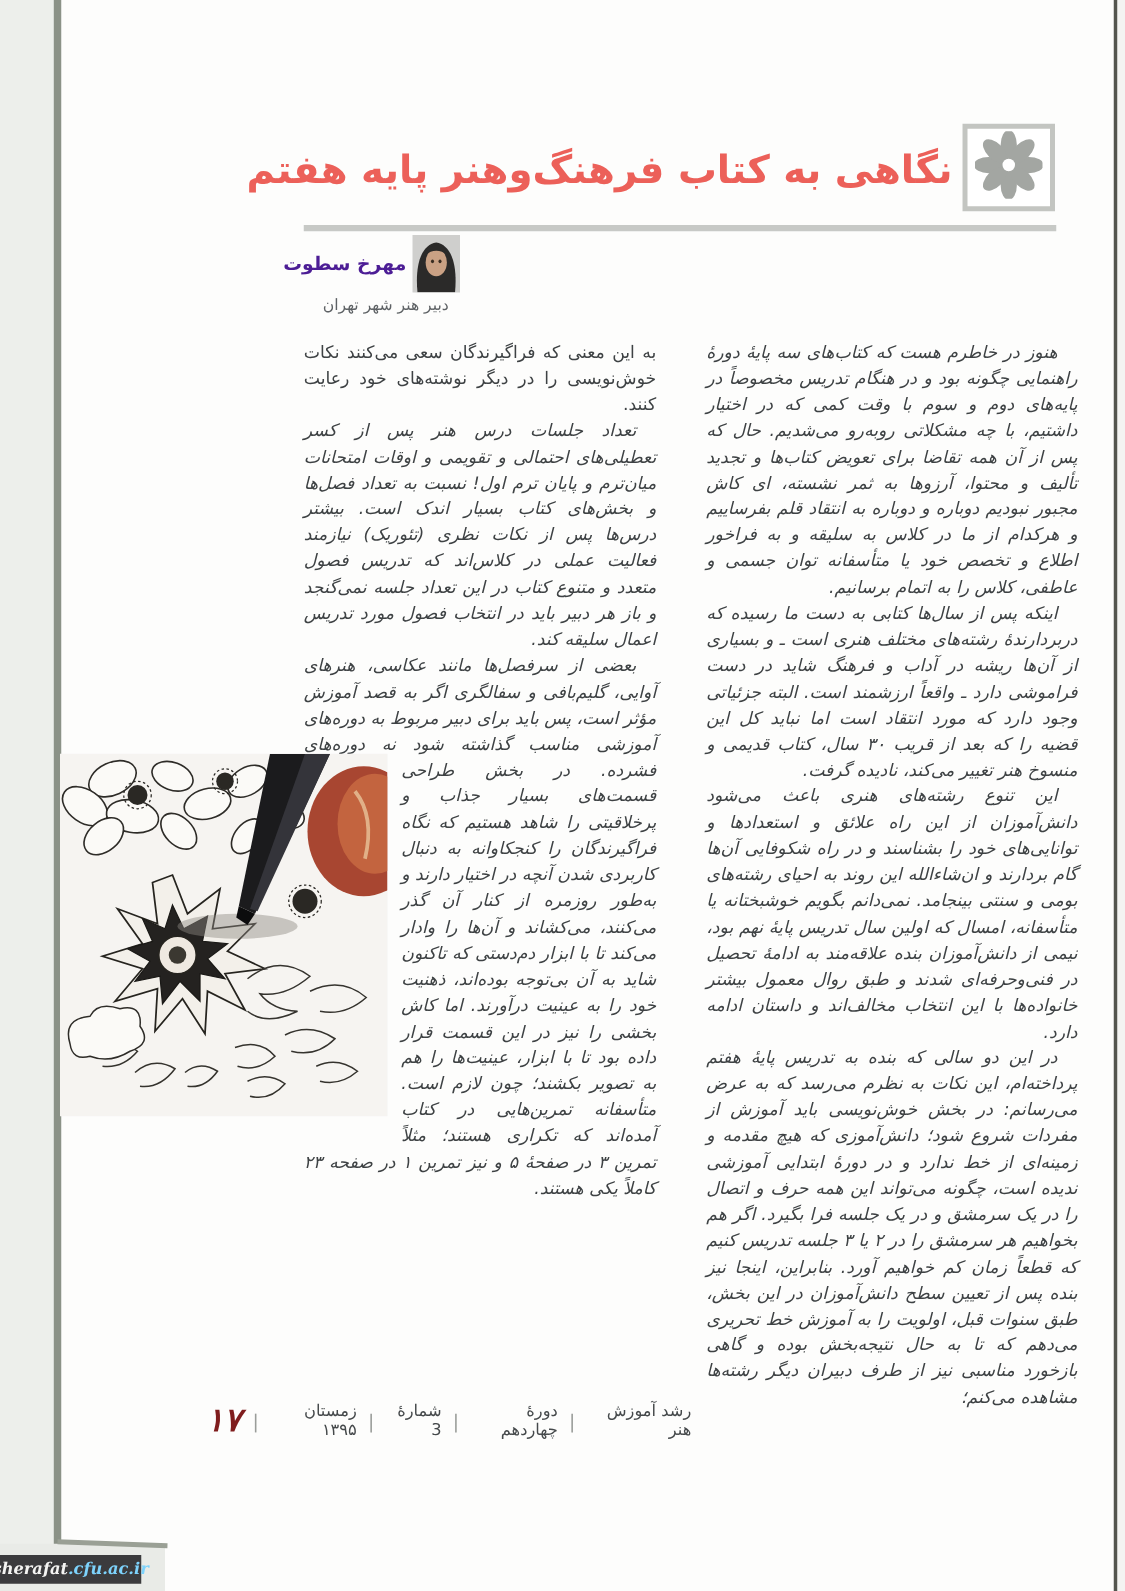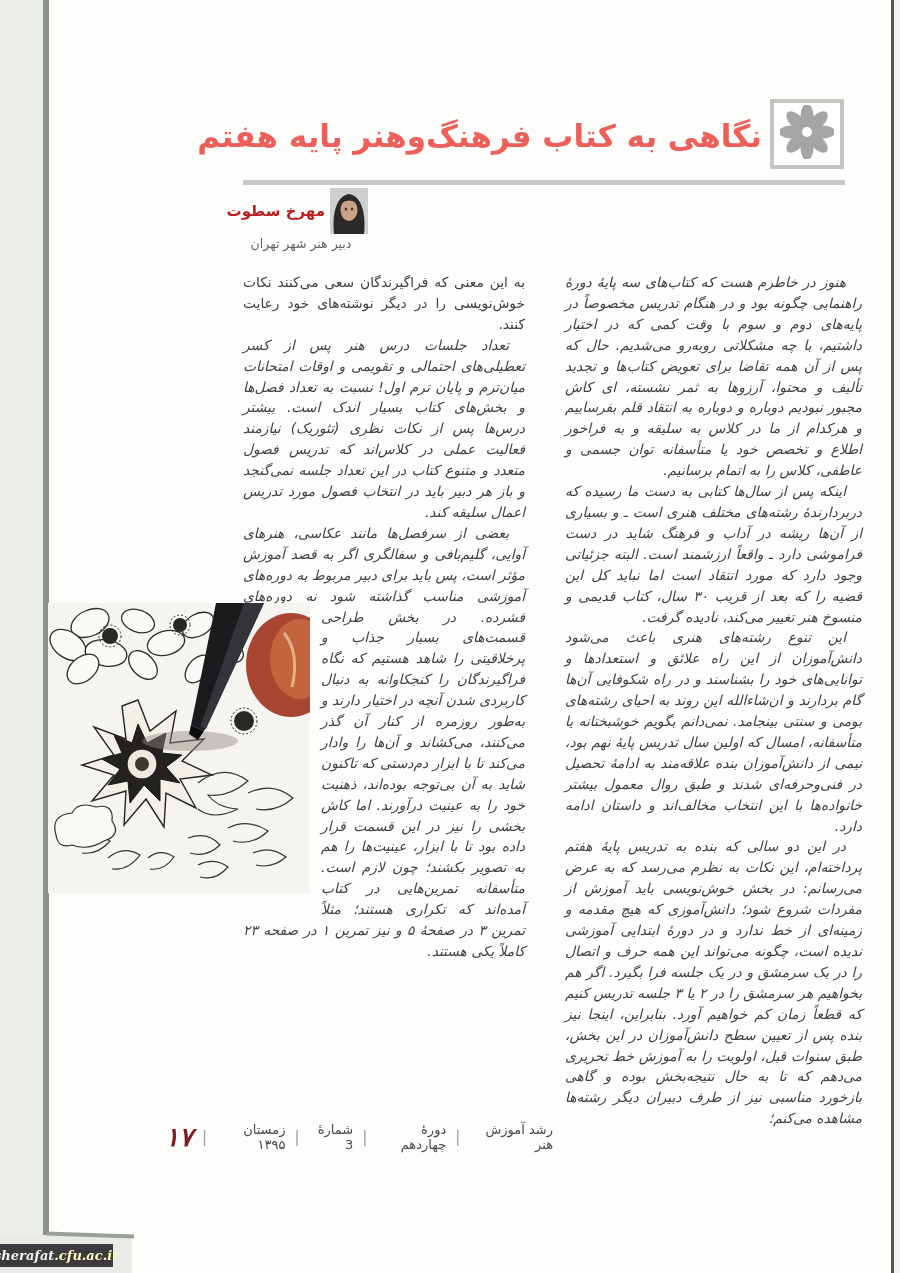--- a/index.html
+++ b/index.html
@@ -17,22 +17,22 @@
 
   
   .icon-box{left:770px;top:99px;width:74px;height:70px;border:4px solid #c3c5c1;
             background:#fff;display:flex;align-items:center;justify-content:center;box-sizing:border-box;}
   .page-title{right:138px;top:106px;width:530px;text-align:right;direction:rtl;
               font-size:31px;font-weight:bold;color:#ec6059;line-height:60px;white-space:nowrap;}
   .title-rule{left:243px;top:180px;width:602px;height:5px;background:#c7c9c6;}
 
   .avatar{left:330px;top:188px;width:38px;height:46px;overflow:hidden;background:#d8d8d6;}
   .author-name{left:233px;top:202px;width:92px;direction:rtl;text-align:center;
-               font-size:15px;font-weight:bold;color:#b91c1c;white-space:nowrap;}
-  .author-role{left:243px;top:236px;width:116px;direction:rtl;text-align:center;
+               font-size:15px;font-weight:bold;color:#4c1d95;white-space:nowrap;}
+  .author-role{left:243px;top:236px;width:116px;direction:rtl;text-align:right;
                font-size:12.5px;color:#5d6164;white-space:nowrap;}
 
   
   .col{direction:rtl;text-align:justify;color:#3e4244;font-size:13.8px;line-height:20.9px;}
   .col p{margin:0;}
   .col p.ind{text-indent:16px;font-style:italic;}
   .col-right{left:565px;top:272px;width:297px;height:830px;}
   .col-left{left:243px;top:272px;width:282px;height:740px;}
 
   
@@ -45,21 +45,21 @@
   .footer{left:165px;top:1120px;width:388px;height:34px;direction:rtl;
           display:flex;align-items:center;gap:9px;font-size:13px;color:#45494b;}
   .footer .sep{color:#9a9d9a;font-size:15px;}
   .page-number{color:#7f1d1d;font-size:26px;font-weight:bold;font-style:italic;line-height:34px;}
 
   
   .watermark{left:0;top:1244px;width:113px;height:23px;background:#3b3b3d;
              display:flex;align-items:center;justify-content:center;
              font-family:"DejaVu Serif",serif;font-style:italic;font-weight:bold;font-size:13px;}
   .wm-a{color:#f4f4f2;}
-  .wm-b{color:#fef9c3;}
+  .wm-b{color:#7dd3fc;}
 </style>
 </head>
 <body>
 
 <div class="abs scan-margin-left"></div>
 <div class="abs page-edge-left"></div>
 <div class="abs scan-corner-bottom"></div>
 <div class="abs page-edge-bottom"></div>
 <div class="abs page-edge-right"></div>
 <div class="abs scan-margin-right"></div>

